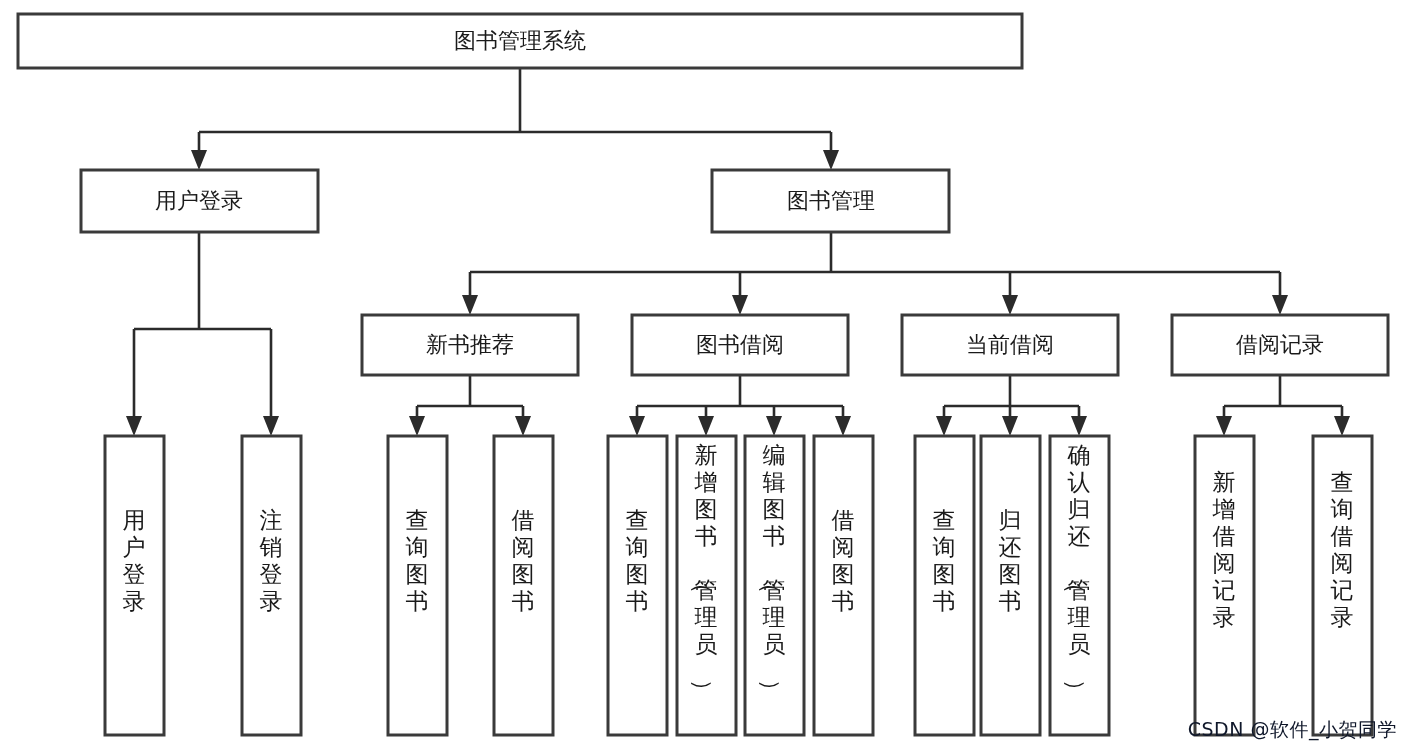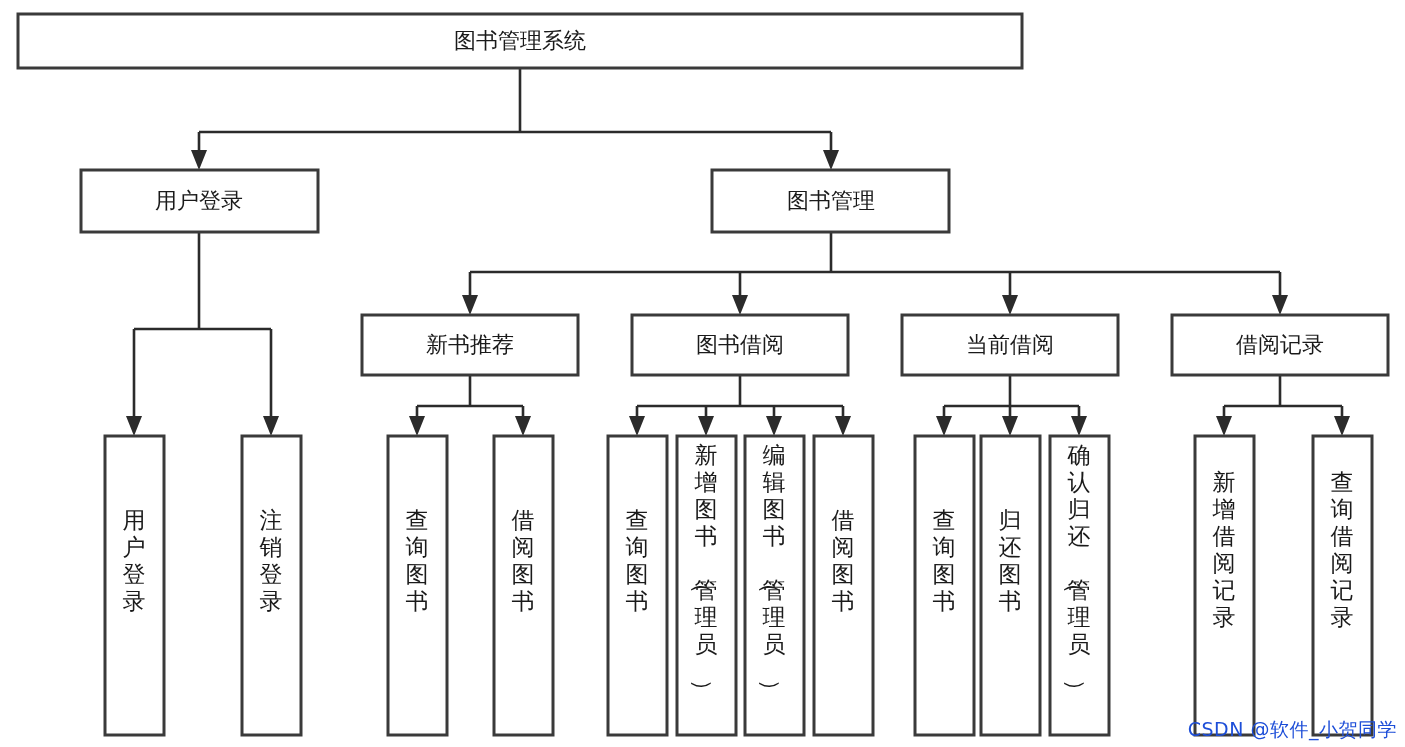--- a/index.html
+++ b/index.html
@@ -52,21 +52,21 @@
     font-size: 23px;
     fill: #1a1a1a;
     text-anchor: middle;
   }
   .watermark {
     position: absolute;
     right: 8px;
     bottom: 4px;
     font-family: "DejaVu Sans", "Liberation Sans", sans-serif;
     font-size: 19px;
-    color: #1d4ed8;
+    color: #0f172a;
     letter-spacing: 0.5px;
     white-space: nowrap;
     user-select: none;
   }
 </style>
 </head>
 <body>
 
 <div id="diagram-root">
 <svg class="flow" viewBox="0 0 1405 747" xmlns="http://www.w3.org/2000/svg">

